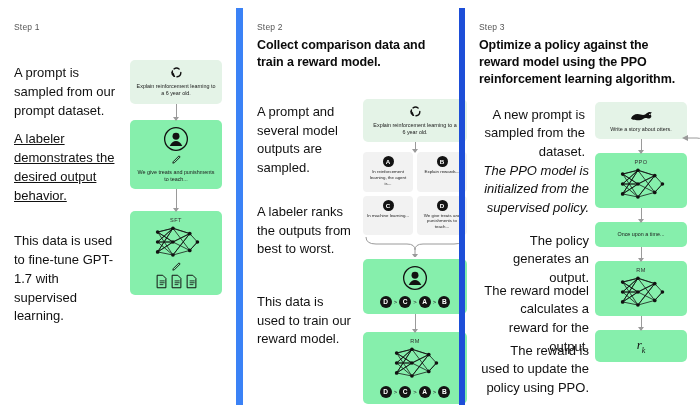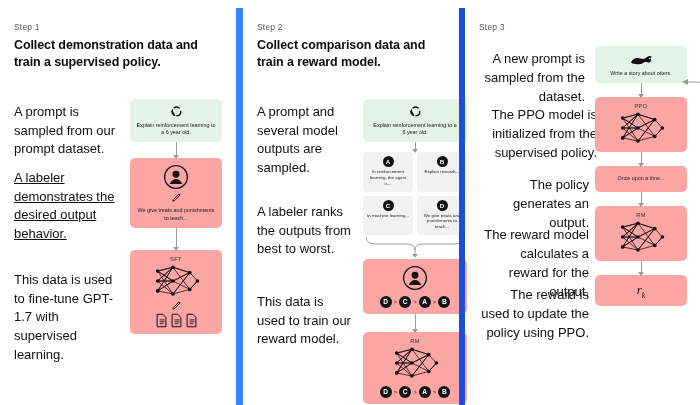--- a/index.html
+++ b/index.html
@@ -57,21 +57,21 @@
 
   .blurb {
     position: absolute;
     font-size: 13px;
     line-height: 1.45;
     color: #111111;
   }
 
   
   .panel {
-    background: #fca5a5;
+    background: #86efac;
     border-radius: 5px;
     width: 92px;
     display: flex;
     flex-direction: column;
     align-items: center;
     justify-content: center;
     padding: 6px 5px;
   }
   .panel.green { background: #e4f3e7; }
   .panel.wide { width: 104px; }
@@ -174,21 +174,20 @@
 
   .loop { position: absolute; right: 0px; top: 0px; pointer-events: none; }
 </style>
 </head>
 <body>
 
 <div id="root">
 
   <div class="column col1 c1">
     <div class="step-label">Step 1</div>
-    <div class="step-title">Collect demonstration data and train a supervised policy.</div>
 
     <div class="body" style="margin-top:28px;">
       <div class="textcol">
         <div class="blurb" style="top:4px;left:0;width:108px;">A prompt is sampled from our prompt dataset.</div>
         <div class="blurb" style="top:70px;left:0;width:110px;text-decoration:underline;">A labeler demonstrates the desired output behavior.</div>
         <div class="blurb" style="top:172px;left:0;width:110px;">This data is used to fine-tune GPT-1.7 with supervised learning.</div>
       </div>
 
       <div class="diagcol">
 
@@ -364,25 +363,26 @@
             <div class="badge">B</div>
           </div>
         </div>
 
       </div>
     </div>
   </div>
 
   <div class="column col3 c3">
     <div class="step-label">Step 3</div>
+    <div class="step-title">Optimize a policy against the reward model using the PPO reinforcement learning algorithm.</div>
 
     <div class="body" style="margin-top:14px;">
       <div class="textcol">
         <div class="blurb" style="top:4px;left:0;width:106px;">A new prompt is sampled from the dataset.</div>
-        <div class="blurb" style="top:60px;left:8px;width:110px;">The PPO model is initialized from the supervised policy.</div>
+        <div class="blurb" style="top:60px;left:0;width:110px;font-style:italic;">The PPO model is initialized from the supervised policy.</div>
         <div class="blurb" style="top:130px;left:0;width:110px;">The policy generates an output.</div>
         <div class="blurb" style="top:180px;left:0;width:110px;">The reward model calculates a reward for the output.</div>
         <div class="blurb" style="top:240px;left:0;width:110px;">The reward is used to update the policy using PPO.</div>
       </div>
 
       <div class="diagcol" style="padding-right:16px;">
 
         <div class="panel green">
           <svg width="26" height="14" viewBox="0 0 52 26">
             <path d="M6 20c2-6 7-9 13-9 5 0 8 2 11 2 4 0 6-3 10-5 3-1.4 6-1 8 .6-2 .6-3 2-3.4 3.6 2 1.2 2.6 3.4 1.6 5.2-1.2 2.2-4 3-6.6 2.4-3-.8-5-1-7.6.4-3 1.6-5 3.4-9.4 3.4-6 0-14-.6-16.6-3.6z" fill="#111"></path>

